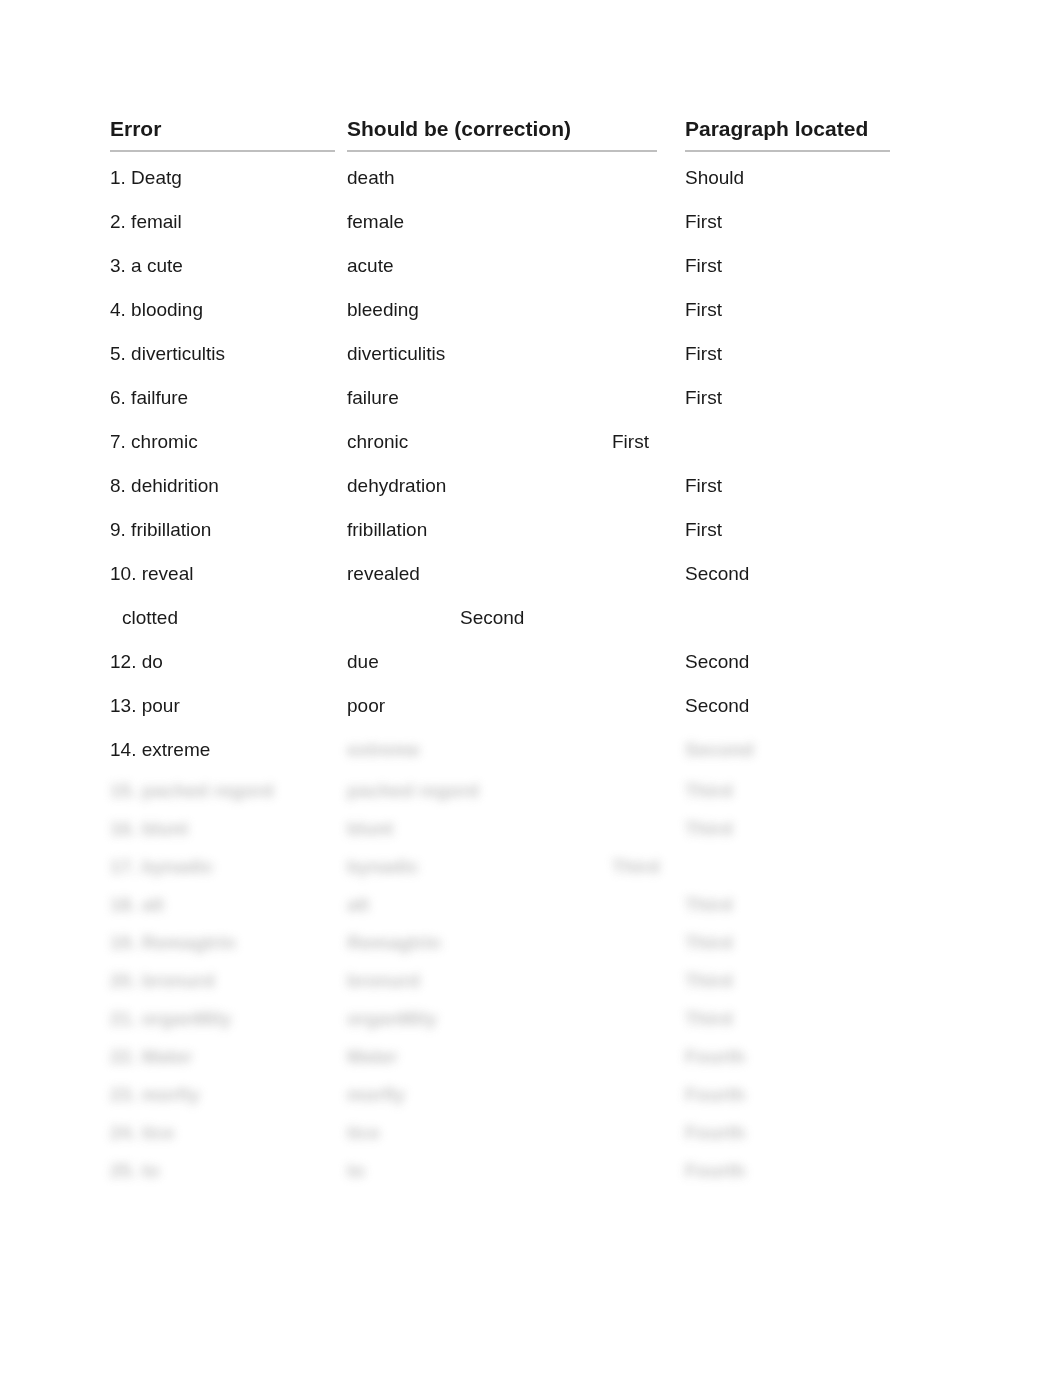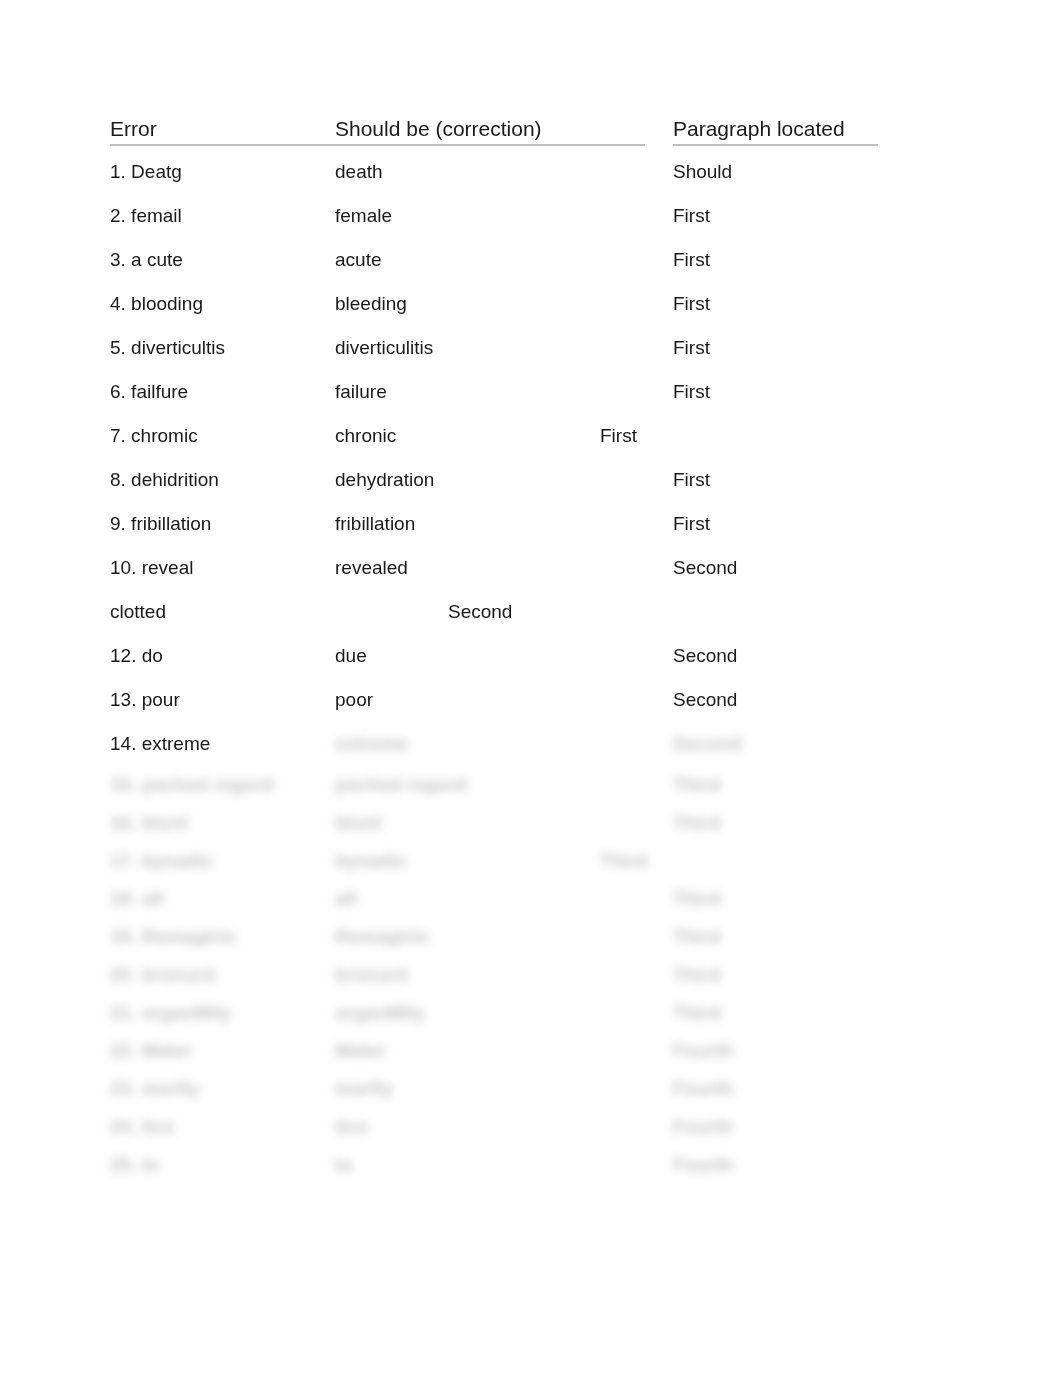--- a/index.html
+++ b/index.html
@@ -17,31 +17,32 @@
     }
     .table {
       width: 100%;
     }
     .header-row {
       display: flex;
       align-items: flex-end;
       padding-bottom: 4px;
     }
     .header-cell {
-      font-weight: 400;
+      font-weight: 700;
       font-size: 21px;
       border-bottom: 2px solid #bfbfbf;
-      padding-bottom: 2px;
+      padding-bottom: 8px;
       line-height: 1.3;
     }
     .col1 {
       width: 225px;
     }
     .col2 {
       width: 310px;
+      margin-left: 12px;
     }
     .col3 {
       width: 205px;
       margin-left: 28px;
     }
     .row {
       display: flex;
       align-items: center;
       min-height: 44px;
       font-size: 19px;

